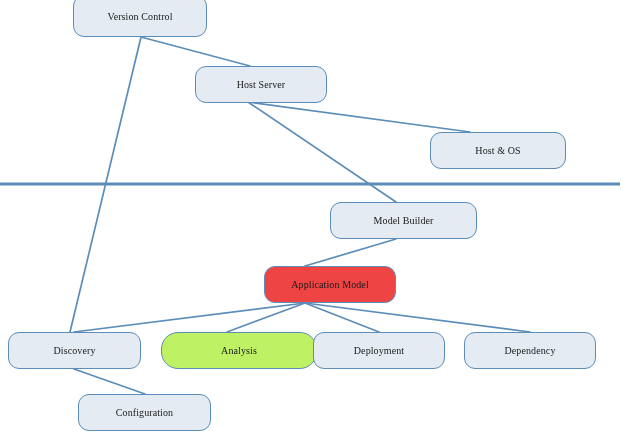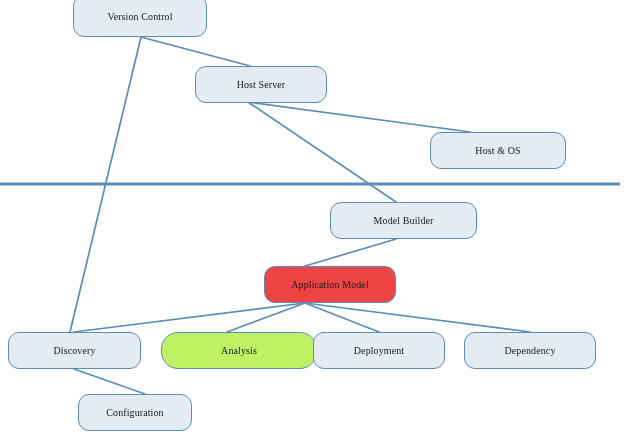--- a/index.html
+++ b/index.html
@@ -93,18 +93,18 @@
       </div>
       <div class="node" style="left: 161px; top: 332px; width: 156px; height: 37px; background: #bef264; border-color: rgb(91, 141, 184); color: rgb(26, 26, 26); border-radius: 17px;">
         <span class="node-label">Analysis</span>
       </div>
       <div class="node" style="left: 313px; top: 332px; width: 132px; height: 37px; background: rgb(228, 235, 243); border-color: rgb(91, 141, 184); color: rgb(26, 26, 26);">
         <span class="node-label">Deployment</span>
       </div>
       <div class="node" style="left: 464px; top: 332px; width: 132px; height: 37px; background: rgb(228, 235, 243); border-color: rgb(91, 141, 184); color: rgb(26, 26, 26);">
         <span class="node-label">Dependency</span>
       </div>
-      <div class="node" style="left: 78px; top: 394px; width: 114px; height: 37px; background: rgb(228, 235, 243); border-color: rgb(91, 141, 184); color: rgb(26, 26, 26);">
+      <div class="node" style="left: 78px; top: 394px; width: 133px; height: 37px; background: rgb(228, 235, 243); border-color: rgb(91, 141, 184); color: rgb(26, 26, 26);">
         <span class="node-label">Configuration</span>
       </div>
     </div>
 
 </div>
 
 </body></html>

